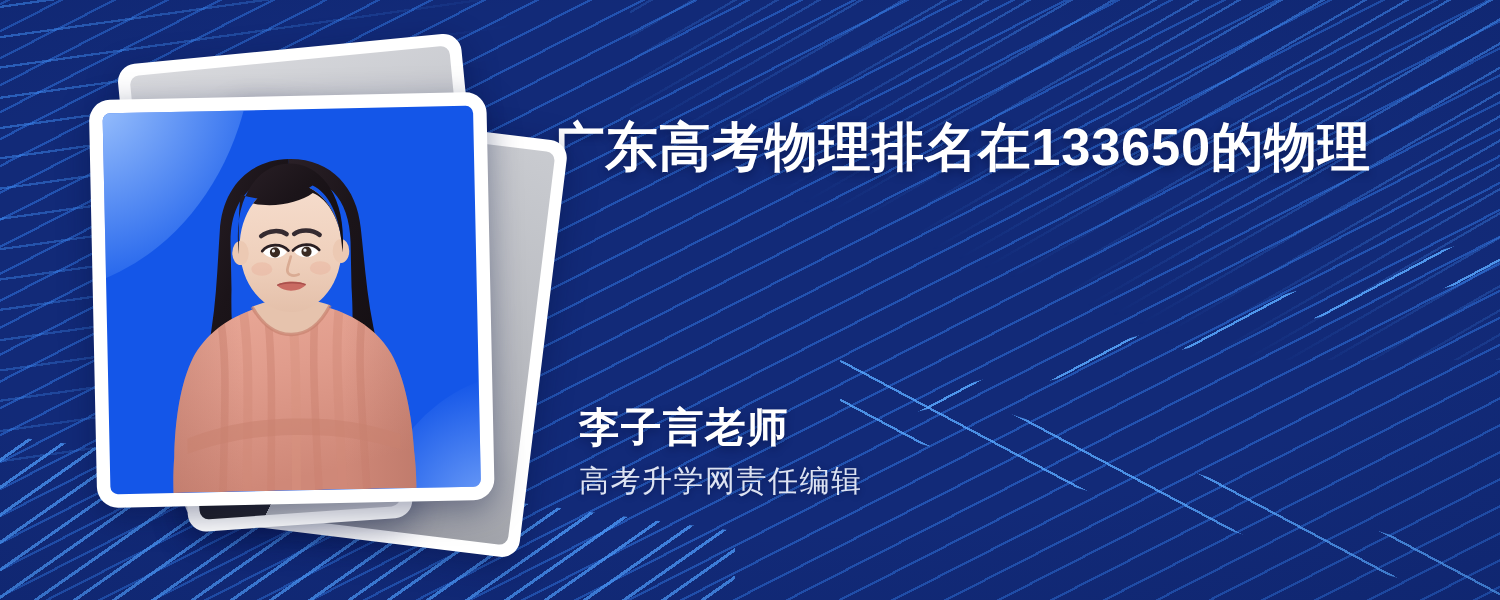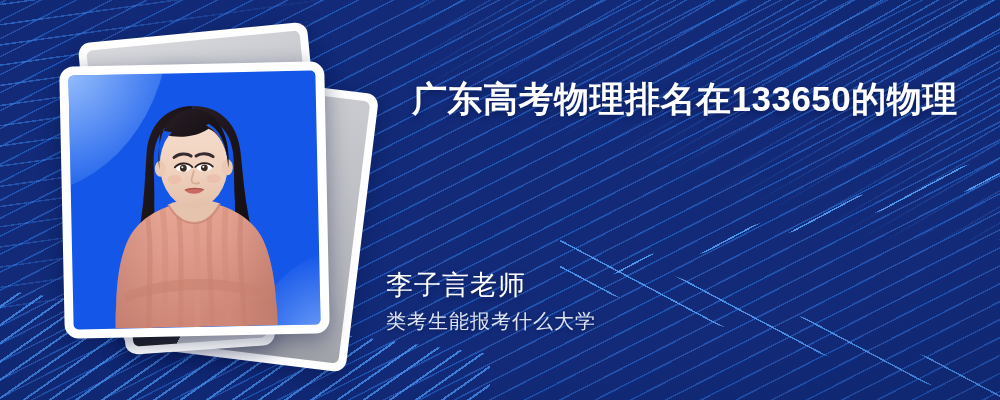--- a/index.html
+++ b/index.html
@@ -226,28 +226,28 @@
     position: absolute;
     left: 0; top: 70px;
     width: 590px;
     color: #ffffff;
     font-size: 35px;
     font-weight: bold;
     line-height: 58px;
     letter-spacing: 0.5px;
     text-shadow: 0 2px 6px rgba(2,12,50,0.45);
   }
-  #headline .hl-line { display: block; white-space: nowrap; margin-left: 44px; }
+  #headline .hl-line { display: block; white-space: nowrap; }
 
   #byline { position: absolute; left: 18px; top: 268px; }
 
   #author-name {
     color: #ffffff;
     font-size: 27px;
-    font-weight: normal;
+    font-weight: bold;
     letter-spacing: 1px;
     line-height: 34px;
     text-shadow: 0 2px 6px rgba(2,12,50,0.45);
   }
   #author-role {
     margin-top: 6px;
     color: #dde3f2;
     font-size: 20px;
     font-weight: normal;
     letter-spacing: 1px;
@@ -388,18 +388,18 @@
   </div>
 
   <div id="text-col">
 
     <div id="headline">
       <span class="hl-line">广东高考物理排名在133650的物理</span>
     </div>
 
     <div id="byline">
       <div id="author-name">李子言老师</div>
-      <div id="author-role">类考生能报考什么大学</div>
+      <div id="author-role">高考升学网责任编辑</div>
     </div>
 
   </div>
 
 </div>
 
 </body></html>

